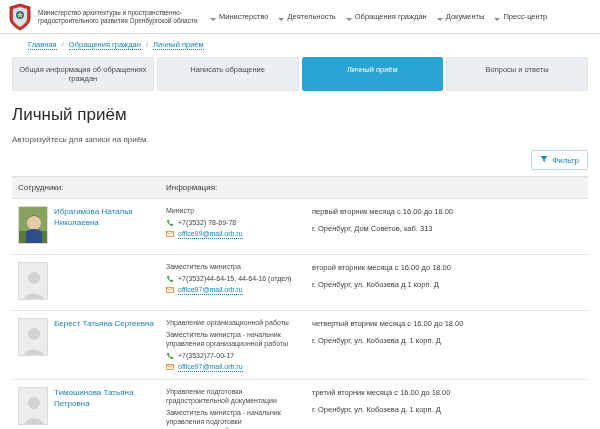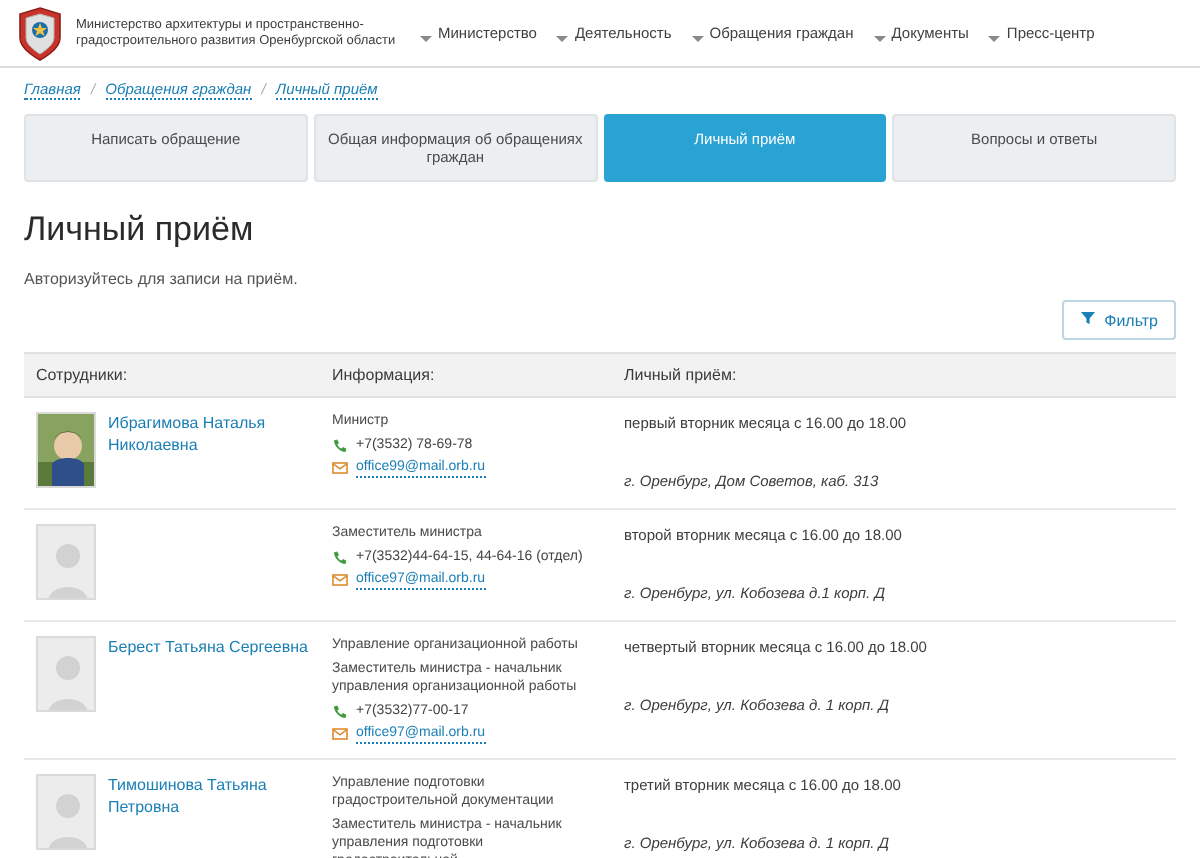--- a/index.html
+++ b/index.html
@@ -62,24 +62,23 @@
   .caret {
     width: 0; height: 0;
     border-left: 3px solid transparent;
     border-right: 3px solid transparent;
     border-top: 3px solid #8a8a8a;
     display: inline-block;
   }
 
   
   .breadcrumb {
-    padding: 6px 12px 4px 12px;
+    padding: 6px 12px 4px 28px;
     font-size: 7.5px;
     color: #666;
-    font-style: italic;
   }
   .breadcrumb a {
     color: #1a7fb5;
     text-decoration: none;
     border-bottom: 1px dotted #1a7fb5;
     cursor: pointer;
   }
   .breadcrumb .sep { color: #aaa; margin: 0 3px; }
   .breadcrumb .cur { color: #1a7fb5; border-bottom: 1px dotted #1a7fb5; }
 
@@ -215,21 +214,21 @@
     color: #1a7fb5;
     text-decoration: none;
     border-bottom: 1px dotted #1a7fb5;
     cursor: pointer;
   }
   .recep-line {
     font-size: 7.5px;
     color: #3d3d3d;
     line-height: 11px;
   }
-  .recep-line.addr { margin-top: 18px; font-style: italic; }
+  .recep-line.addr { margin-top: 6px; }
 </style>
 </head>
 <body>
 
 <div id="page">
 
   <div class="header">
     <div class="emblem">
       <svg width="24" height="28" viewBox="0 0 24 28">
         <path d="M12 1 L22 4 L22 16 C22 22 12 27 12 27 C12 27 2 22 2 16 L2 4 Z" fill="#c8342c" stroke="#8e1f1a" stroke-width="0.8"></path>
@@ -267,22 +266,22 @@
 
   <div class="breadcrumb">
     <a>Главная</a>
     <span class="sep">/</span>
     <a>Обращения граждан</a>
     <span class="sep">/</span>
     <span class="cur">Личный приём</span>
   </div>
 
   <div class="tabs">
+    <div class="tab">Общая информация об обращениях граждан</div>
     <div class="tab">Написать обращение</div>
-    <div class="tab">Общая информация об обращениях граждан</div>
     <div class="tab active">Личный приём</div>
     <div class="tab">Вопросы и ответы</div>
   </div>
 
   <h1 class="page-title">Личный приём</h1>
   <div class="page-sub">Авторизуйтесь для записи на приём.</div>
 
   <div class="filter-row">
     <div class="filter-btn">
       <span>
@@ -291,21 +290,20 @@
           </svg>
       </span>
       <span>Фильтр</span>
     </div>
   </div>
 
   <div class="table-wrap">
     <div class="thead">
       <div class="th col-1">Сотрудники:</div>
       <div class="th col-2">Информация:</div>
-      <div class="th col-3">Личный приём:</div>
     </div>
 
     <div class="trow">
       <div class="cell col-1">
         <div class="person">
           <div class="avatar photo">
             <svg width="30" height="38" viewBox="0 0 30 38">
               <rect width="30" height="38" fill="#88a35f"></rect>
               <rect x="0" y="24" width="30" height="14" fill="#5d7a3d"></rect>
               <circle cx="15" cy="16" r="7" fill="#e8c9a8"></circle>

